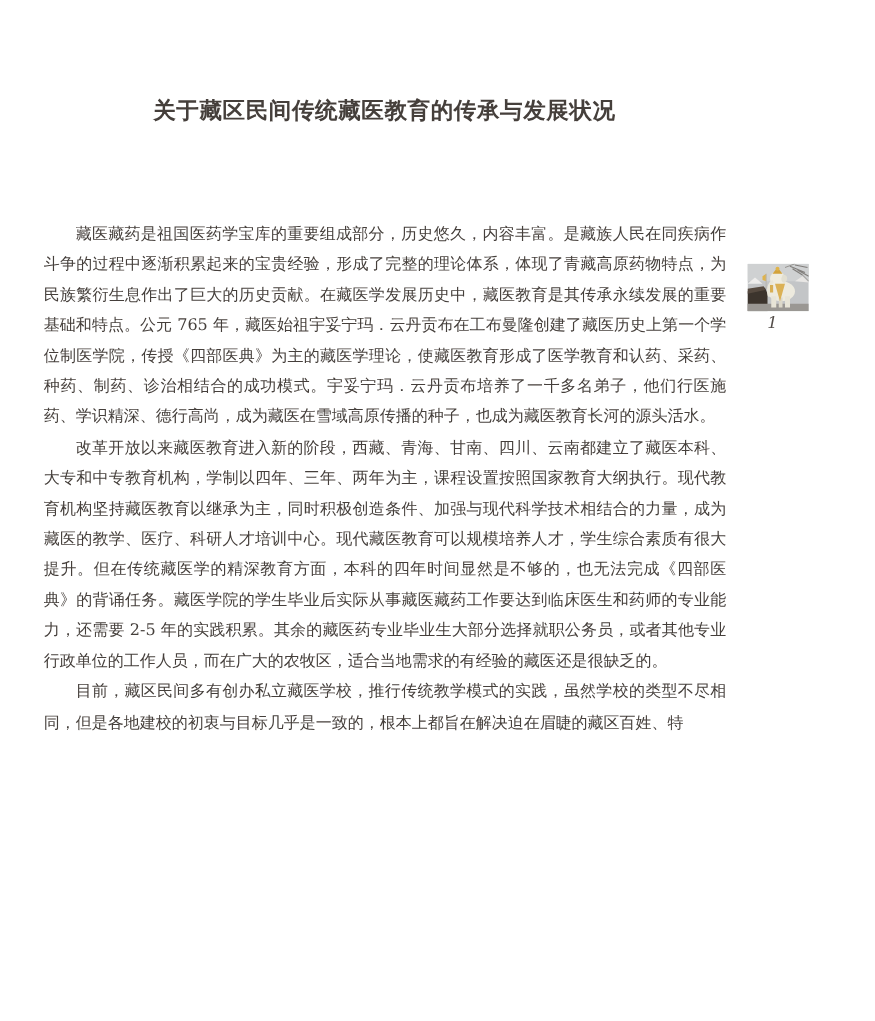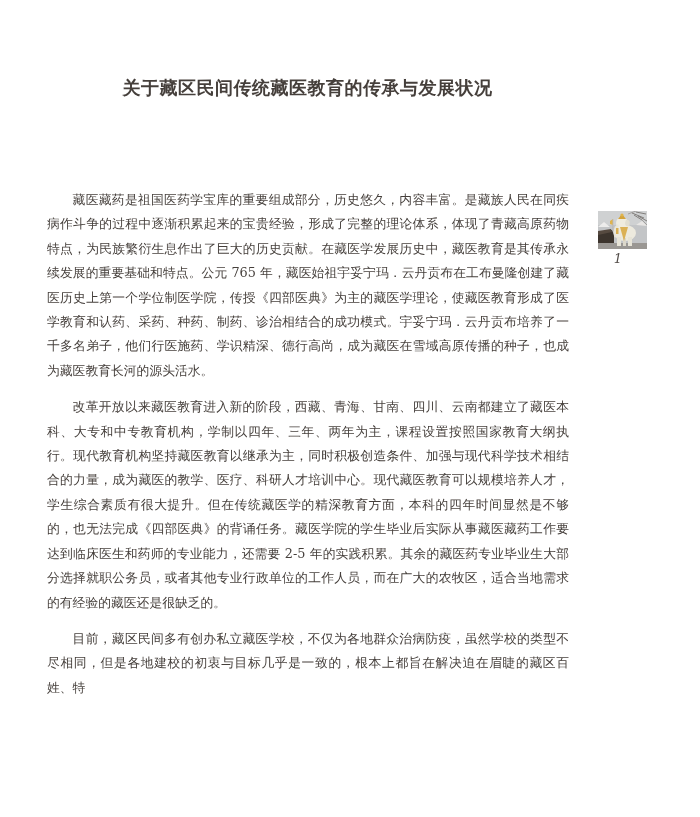--- a/index.html
+++ b/index.html
@@ -25,21 +25,21 @@
   }
   .body-text {
     position: absolute;
     left: 35px; top: 176px; width: 546px;
     font-size: 12.8px;
     line-height: 24.4px;
     color: #453f3b;
     text-align: justify;
     text-justify: inter-ideograph;
   }
-  .body-text p { margin: 12px; text-indent: 2em; }
+  .body-text p { margin: 0; text-indent: 2em; }
   .figure-thumb {
     position: absolute;
     left: 598px; top: 211px;
     width: 49px; height: 38px;
     display: block;
   }
   .figure-marker {
     position: absolute;
     left: 606px; top: 251px;
     width: 24px;
@@ -52,21 +52,21 @@
 </head>
 <body>
 
 <div class="page">
 
   <h1 class="doc-title">关于藏区民间传统藏医教育的传承与发展状况</h1>
 
   <div class="body-text">
     <p>藏医藏药是祖国医药学宝库的重要组成部分，历史悠久，内容丰富。是藏族人民在同疾病作斗争的过程中逐渐积累起来的宝贵经验，形成了完整的理论体系，体现了青藏高原药物特点，为民族繁衍生息作出了巨大的历史贡献。在藏医学发展历史中，藏医教育是其传承永续发展的重要基础和特点。公元 765 年，藏医始祖宇妥宁玛．云丹贡布在工布曼隆创建了藏医历史上第一个学位制医学院，传授《四部医典》为主的藏医学理论，使藏医教育形成了医学教育和认药、采药、种药、制药、诊治相结合的成功模式。宇妥宁玛．云丹贡布培养了一千多名弟子，他们行医施药、学识精深、德行高尚，成为藏医在雪域高原传播的种子，也成为藏医教育长河的源头活水。</p>
     <p>改革开放以来藏医教育进入新的阶段，西藏、青海、甘南、四川、云南都建立了藏医本科、大专和中专教育机构，学制以四年、三年、两年为主，课程设置按照国家教育大纲执行。现代教育机构坚持藏医教育以继承为主，同时积极创造条件、加强与现代科学技术相结合的力量，成为藏医的教学、医疗、科研人才培训中心。现代藏医教育可以规模培养人才，学生综合素质有很大提升。但在传统藏医学的精深教育方面，本科的四年时间显然是不够的，也无法完成《四部医典》的背诵任务。藏医学院的学生毕业后实际从事藏医藏药工作要达到临床医生和药师的专业能力，还需要 2-5 年的实践积累。其余的藏医药专业毕业生大部分选择就职公务员，或者其他专业行政单位的工作人员，而在广大的农牧区，适合当地需求的有经验的藏医还是很缺乏的。</p>
-    <p>目前，藏区民间多有创办私立藏医学校，不仅为各地群众治病防疫，虽然学校的类型不尽相同，但是各地建校的初衷与目标几乎是一致的，根本上都旨在解决迫在眉睫的藏区百姓、特</p>
+    <p>目前，藏区民间多有创办私立藏医学校，推行传统教学模式的实践，虽然学校的类型不尽相同，但是各地建校的初衷与目标几乎是一致的，根本上都旨在解决迫在眉睫的藏区百姓、特</p>
   </div>
 
   <svg class="figure-thumb" viewBox="0 0 49 38" xmlns="http://www.w3.org/2000/svg">
 
     <rect x="0" y="0" width="49" height="38" fill="#c3c5c7"></rect>
     <rect x="0" y="0" width="49" height="14" fill="#cfd1d2"></rect>
 
     <path d="M34 2 L46 7 M38 1 L48 3 M40 5 L49 10 M36 4 L44 9" stroke="#6e6a66" stroke-width="1" fill="none" opacity="0.8"></path>
     <path d="M30 3 L38 0 M44 9 L49 14" stroke="#7d7974" stroke-width="0.8" fill="none" opacity="0.7"></path>
 

